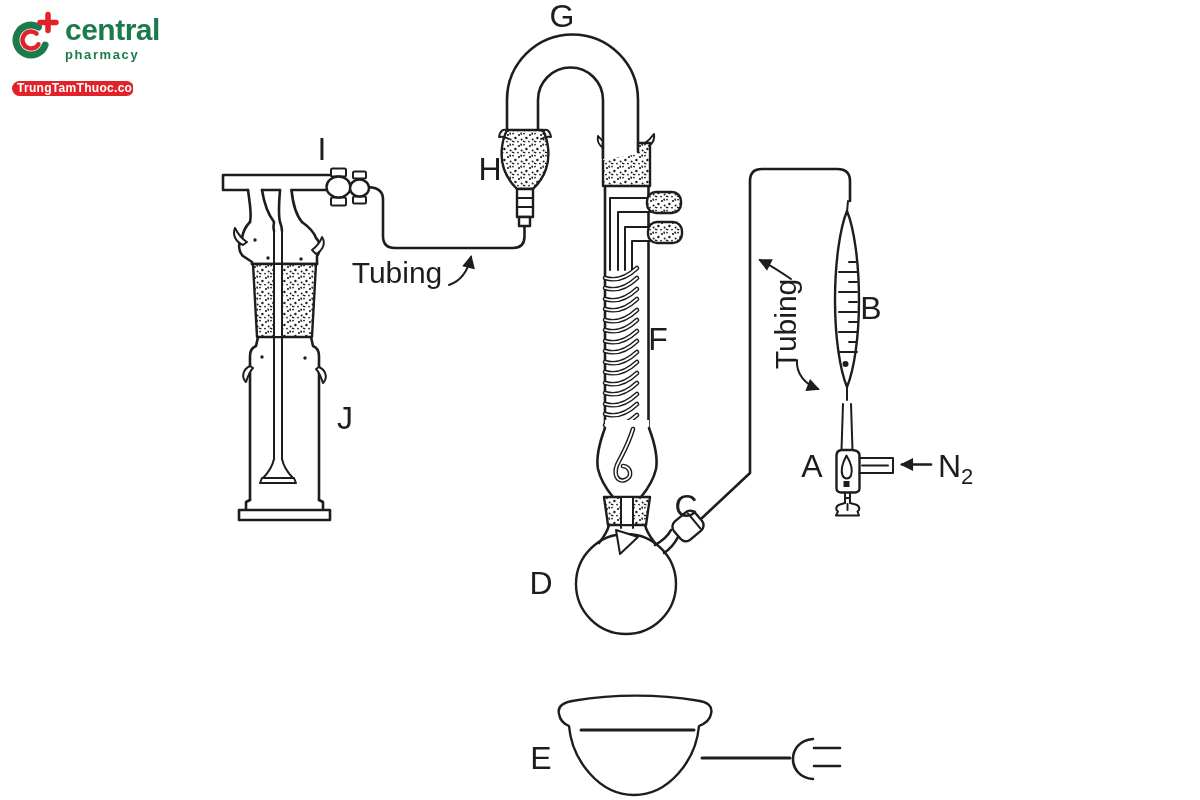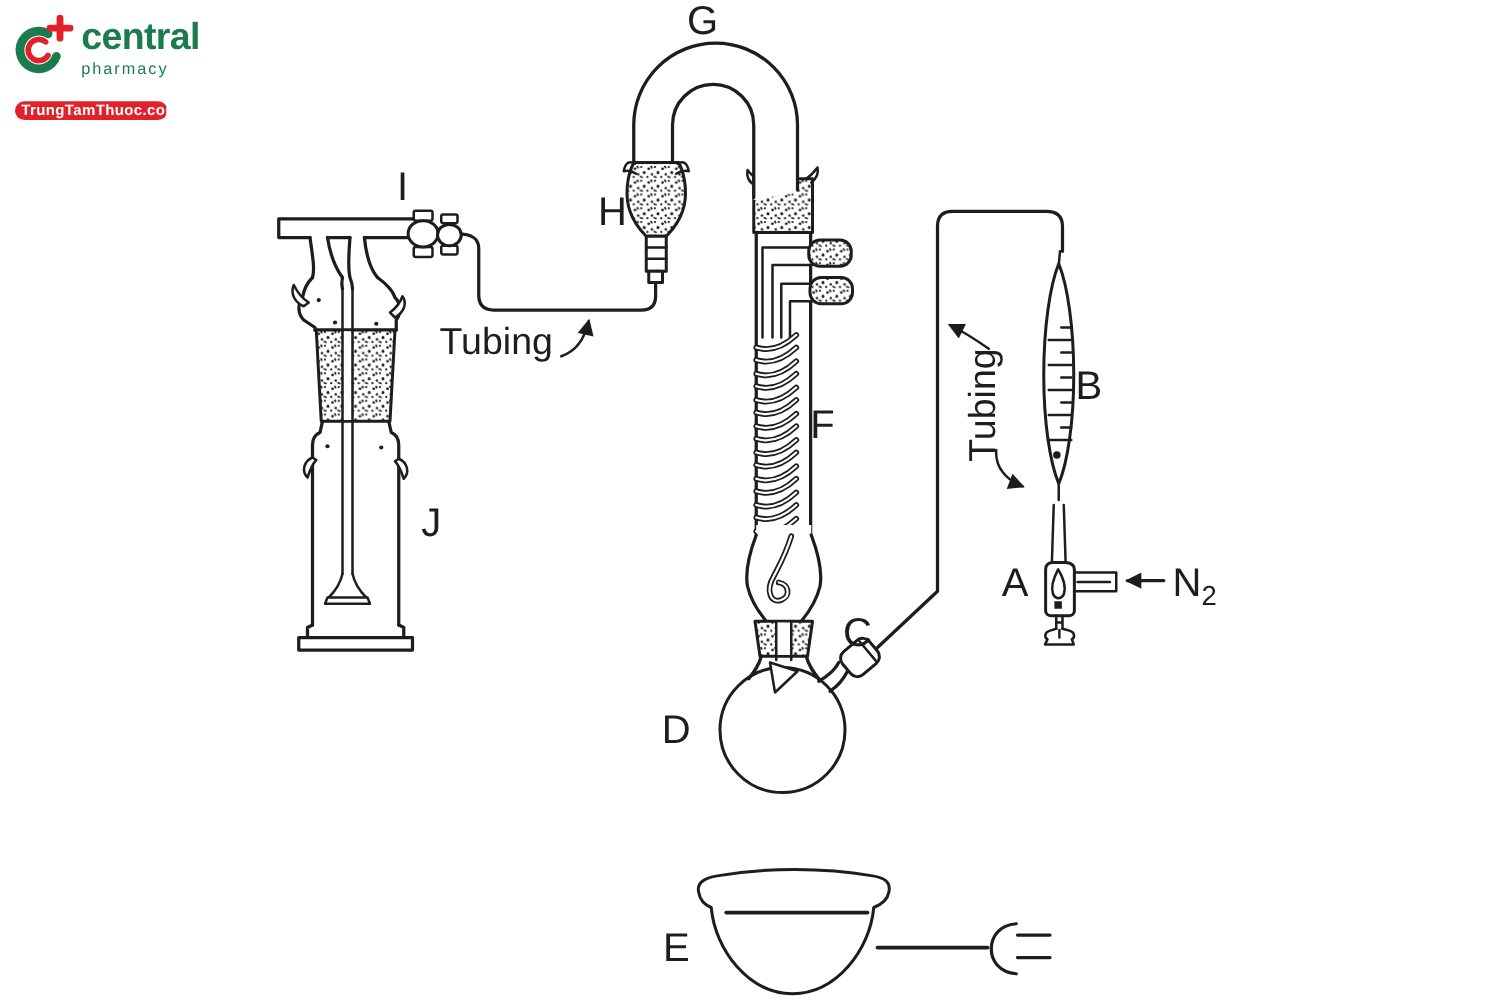--- a/index.html
+++ b/index.html
@@ -20,21 +20,21 @@
   .coilw{fill:none;stroke:#fff;stroke-width:1.8;stroke-linecap:round;}
   .dot {fill:var(--ink);stroke:none;}
   .lbl {font:32px "Liberation Sans",sans-serif;fill:var(--ink);}
   .lblm{font:30px "Liberation Sans",sans-serif;fill:var(--ink);}
 
   
   .logo{position:absolute;left:8px;top:10px;width:170px;}
   .logo-row{display:flex;align-items:flex-start;gap:5px;}
   .logo-text{padding-top:5px;}
   .brand{font-size:30px;font-weight:bold;color:var(--green);line-height:1;letter-spacing:-0.5px;}
-  .tagline{font-size:13px;font-weight:400;color:var(--green);letter-spacing:1.6px;margin-top:2px;}
+  .tagline{font-size:13px;font-weight:700;color:var(--green);letter-spacing:1.6px;margin-top:2px;}
   .banner{background:var(--red);color:#fff;font-weight:bold;font-size:12px;line-height:15px;
           border-radius:9px;text-align:center;width:112px;margin:15px 0 0 4px;padding:0 5px;
           letter-spacing:0.3px;}
 </style>
 </head>
 <body>
 
 <div class="stage">
 
   <div class="logo">

